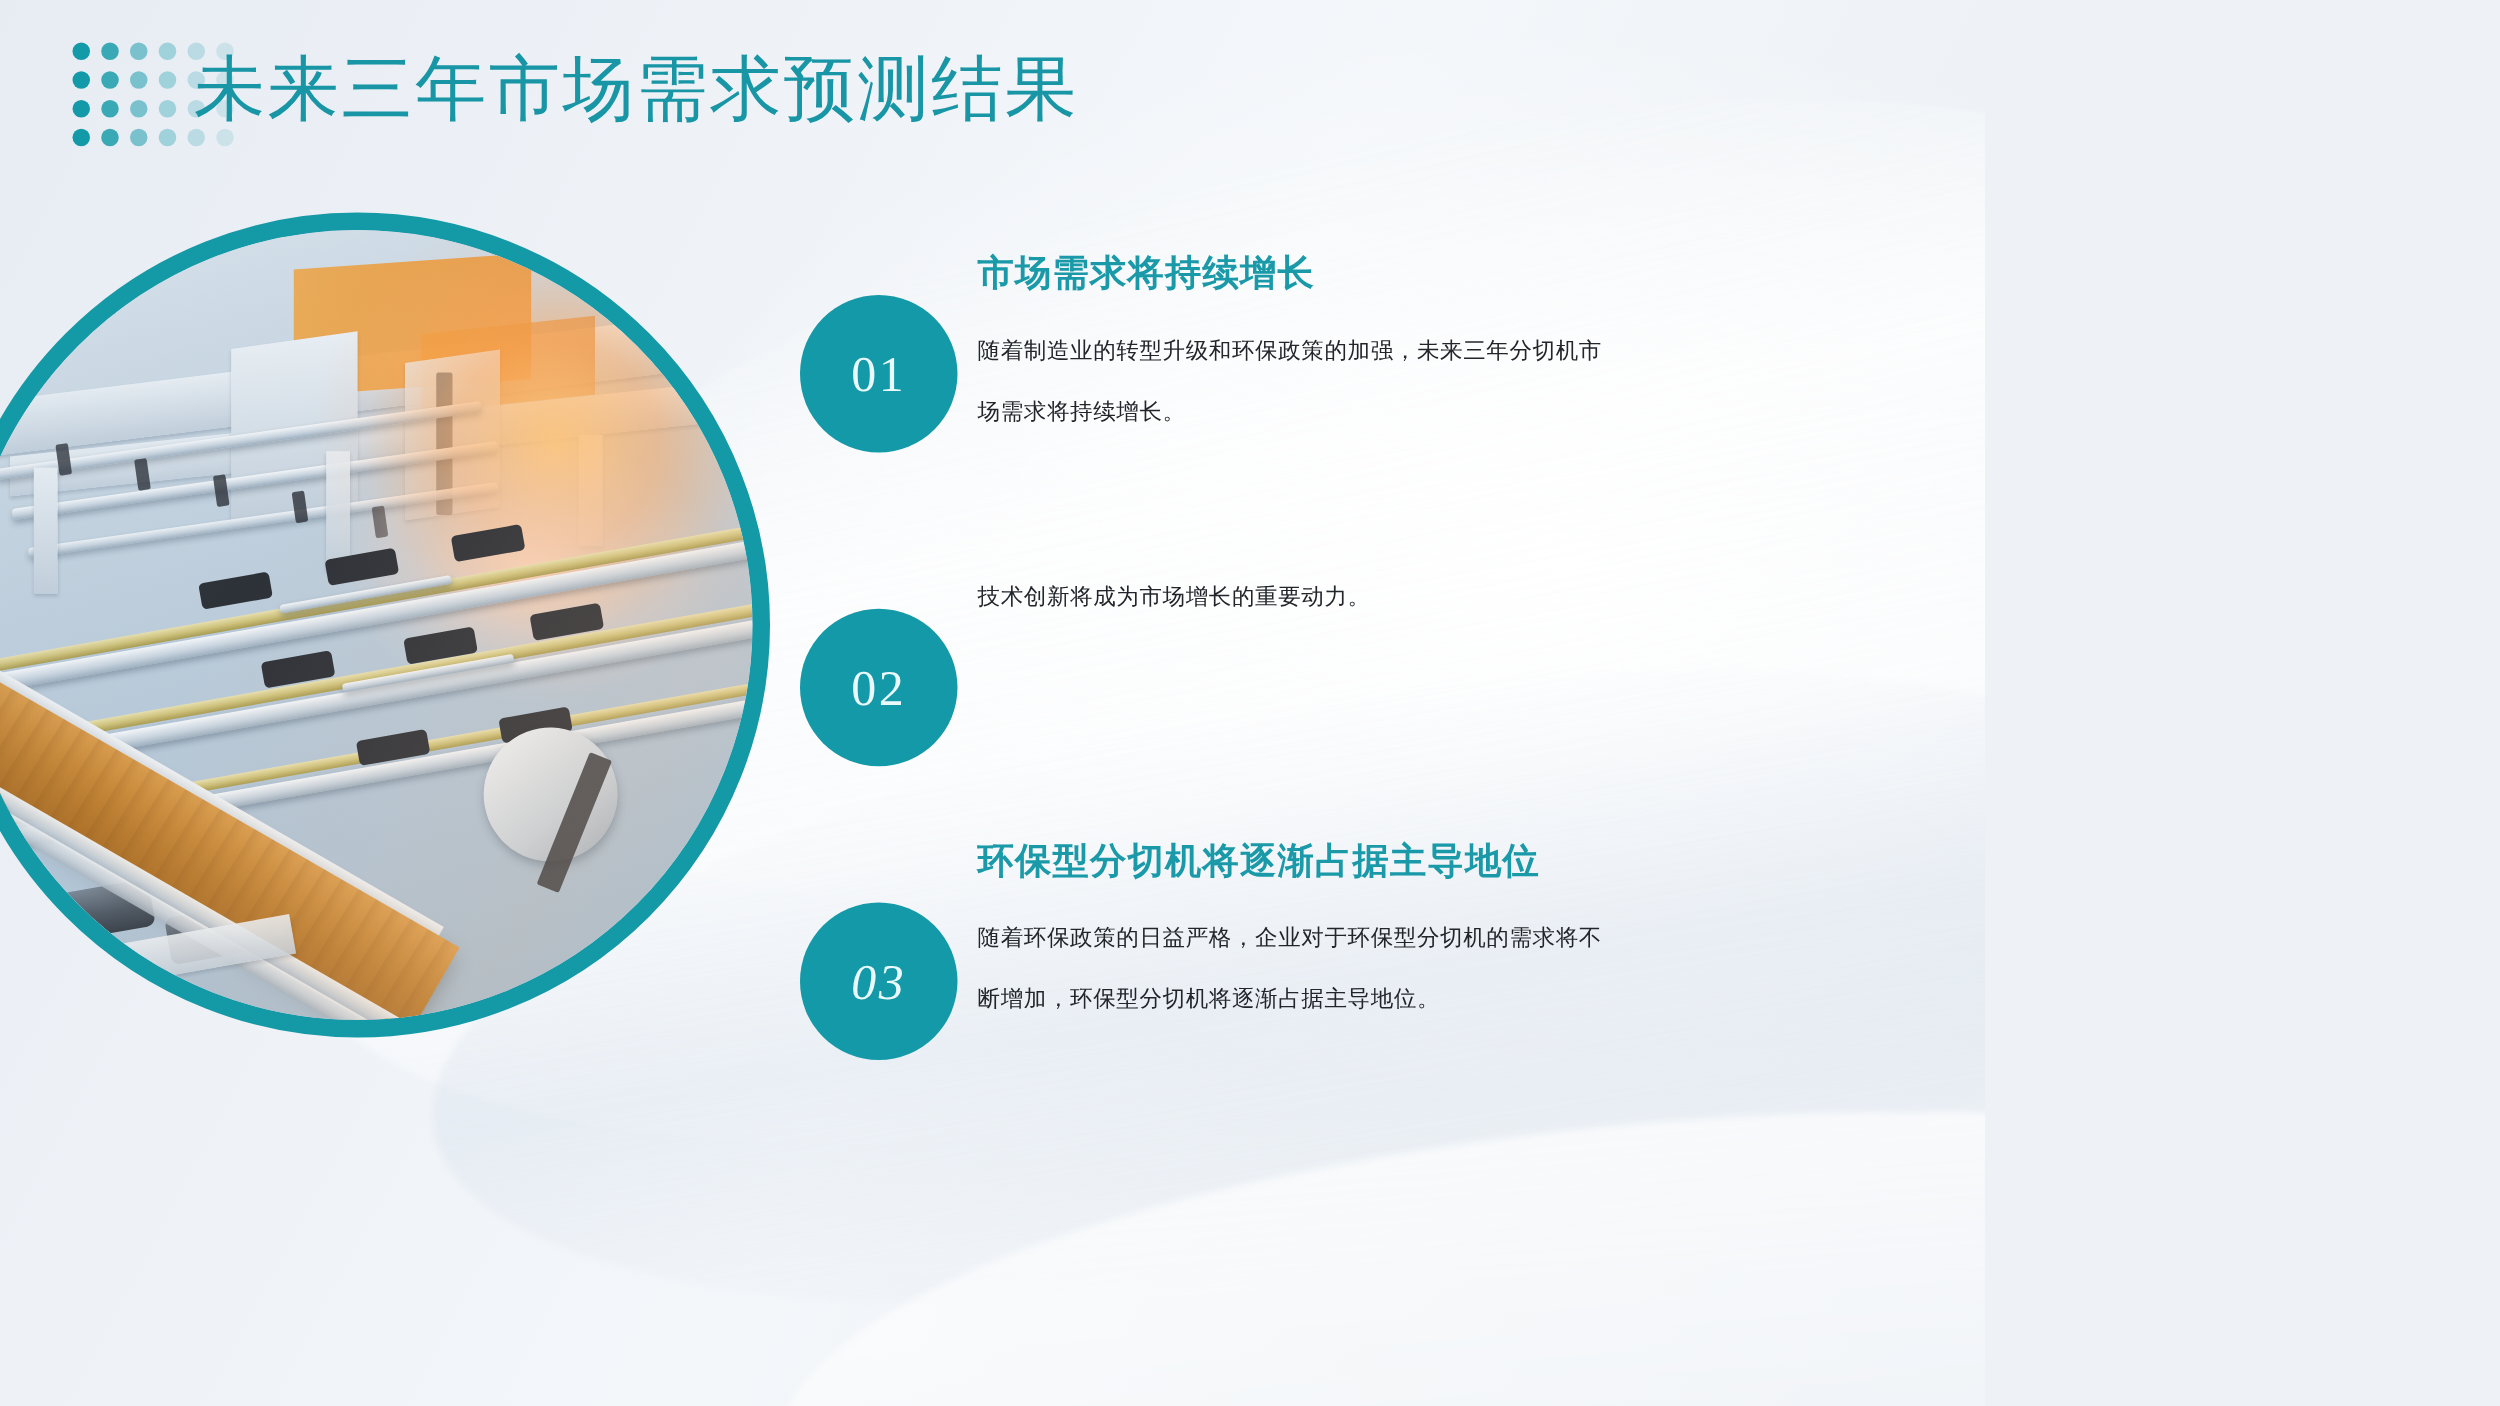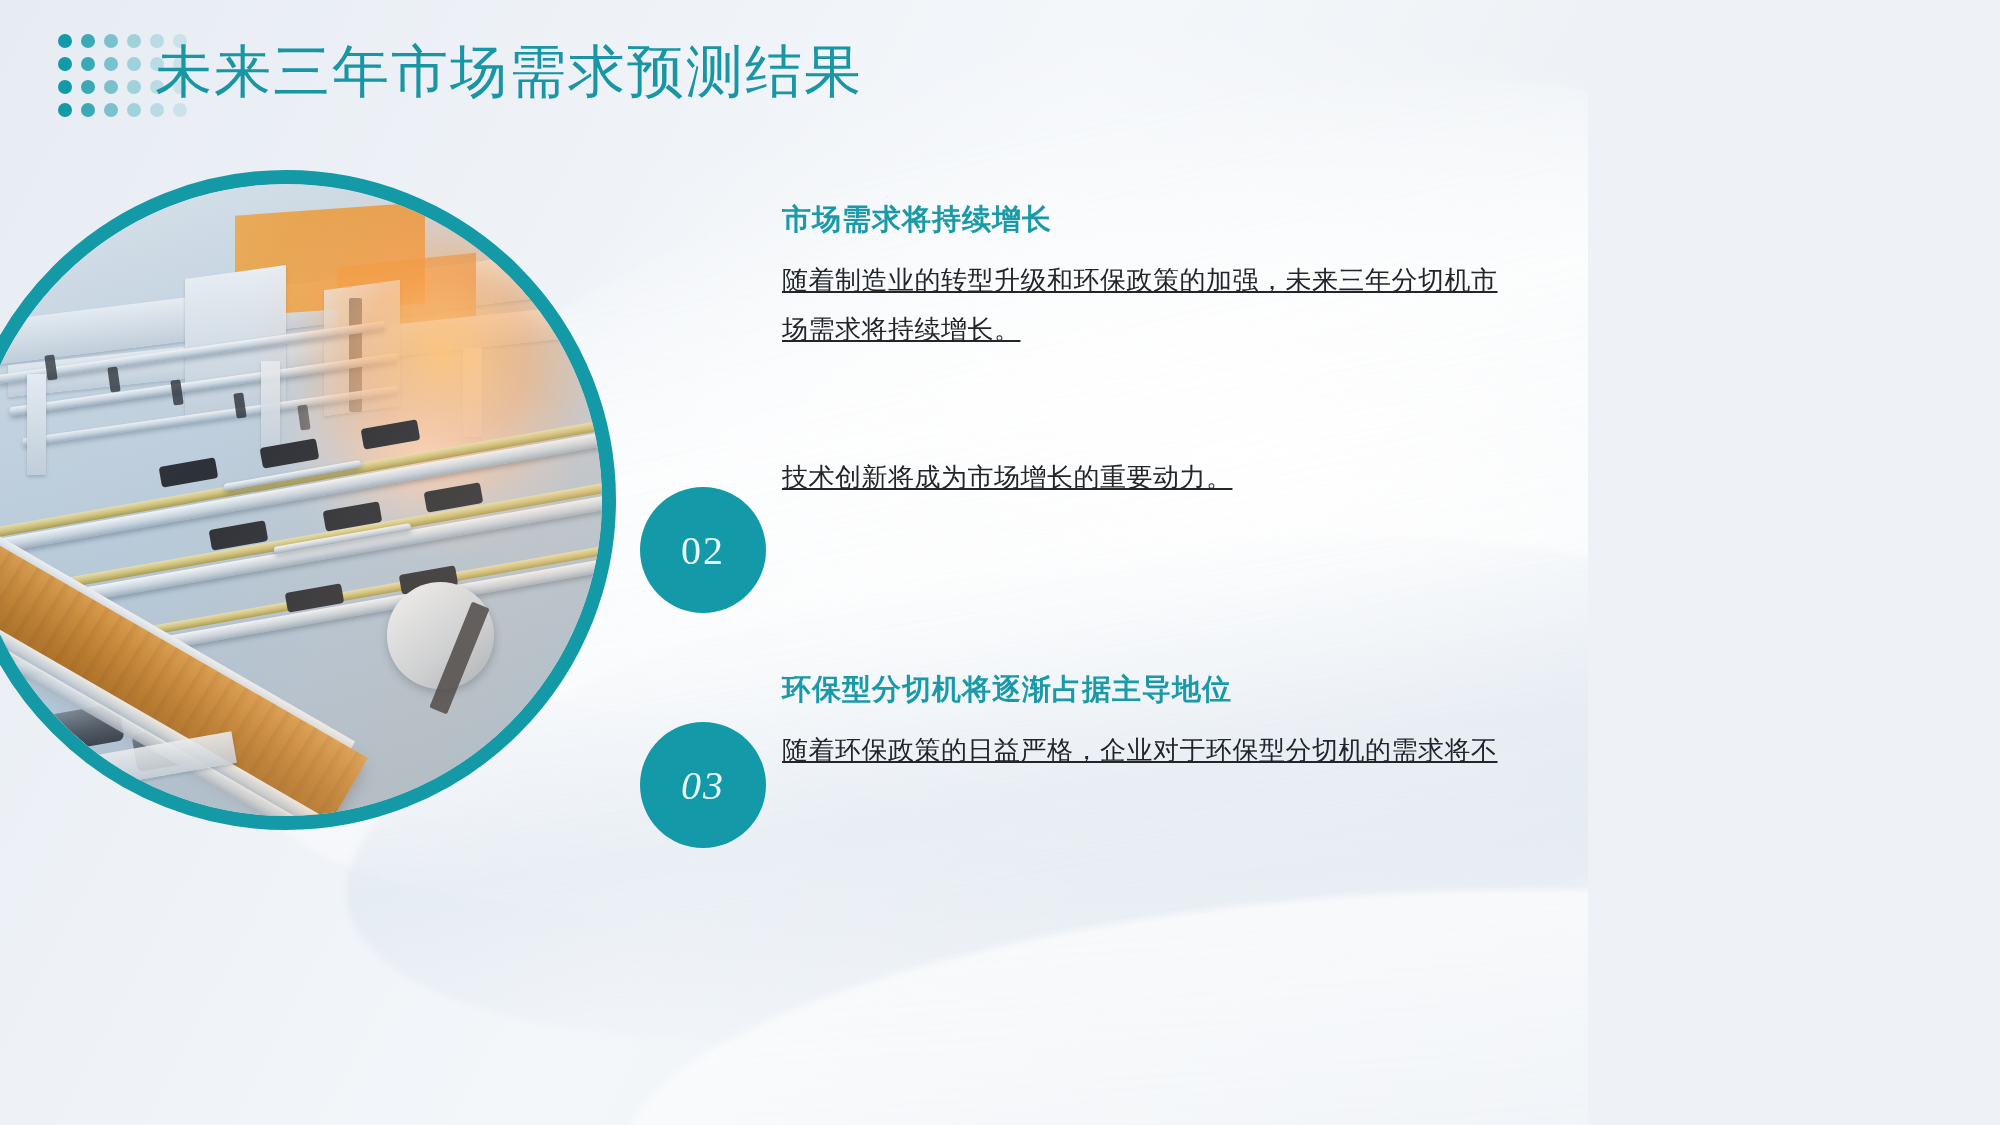--- a/index.html
+++ b/index.html
@@ -143,21 +143,21 @@
   }
   .item-text{position:absolute;left:142px;top:0;width:1000px;}
   .item-head{
     font-family:"Liberation Serif","DejaVu Serif",serif;
     font-size:29px;line-height:38px;color:#1a9aa8;font-weight:700;
     letter-spacing:1px;white-space:nowrap;
   }
   .item-body{
     margin-top:18px;
     font-family:"Liberation Sans","DejaVu Sans",sans-serif;
-    font-size:26px;line-height:49px;color:#22262b;letter-spacing:.5px;text-decoration:underline;
+    font-size:18px;line-height:49px;color:#22262b;letter-spacing:.5px;
   }
   .item-body span{display:block;white-space:nowrap;}
 </style>
 </head>
 <body>
 
 <div id="slide">
 
   <div class="swoosh sw1"></div>
   <div class="swoosh sw2"></div>
@@ -259,20 +259,21 @@
       <div class="ph ph-frame" style="left:2%;top:90%;width:40%;height:5%;transform:rotate(-10deg);opacity:.9;"></div>
       <div class="ph ph-dark" style="left:6%;top:92%;width:6%;height:2.4%;transform:rotate(-10deg);border-radius:3px;"></div>
 
       <div class="ph" style="inset:0;background:linear-gradient(125deg,rgba(150,180,205,0.10) 0%,rgba(255,255,255,0) 40%,rgba(255,200,150,0.18) 78%,rgba(255,220,190,0.10) 100%);"></div>
     </div>
   </div>
 
   <div id="items">
 
     <div class="item">
+      <div class="num-circle" style="top:36px;">01</div>
       <div class="item-text">
         <div class="item-head">市场需求将持续增长</div>
         <div class="item-body">
           <span>随着制造业的转型升级和环保政策的加强，未来三年分切机市</span>
           <span>场需求将持续增长。</span>
         </div>
       </div>
     </div>
 
     <div class="item">
@@ -283,18 +284,19 @@
         </div>
       </div>
     </div>
 
     <div class="item">
       <div class="num-circle" style="top:52px;font-style:italic;">03</div>
       <div class="item-text">
         <div class="item-head">环保型分切机将逐渐占据主导地位</div>
         <div class="item-body">
           <span>随着环保政策的日益严格，企业对于环保型分切机的需求将不</span>
+          <span>断增加，环保型分切机将逐渐占据主导地位。</span>
         </div>
       </div>
     </div>
 
   </div>
 </div>
 
 </body></html>

